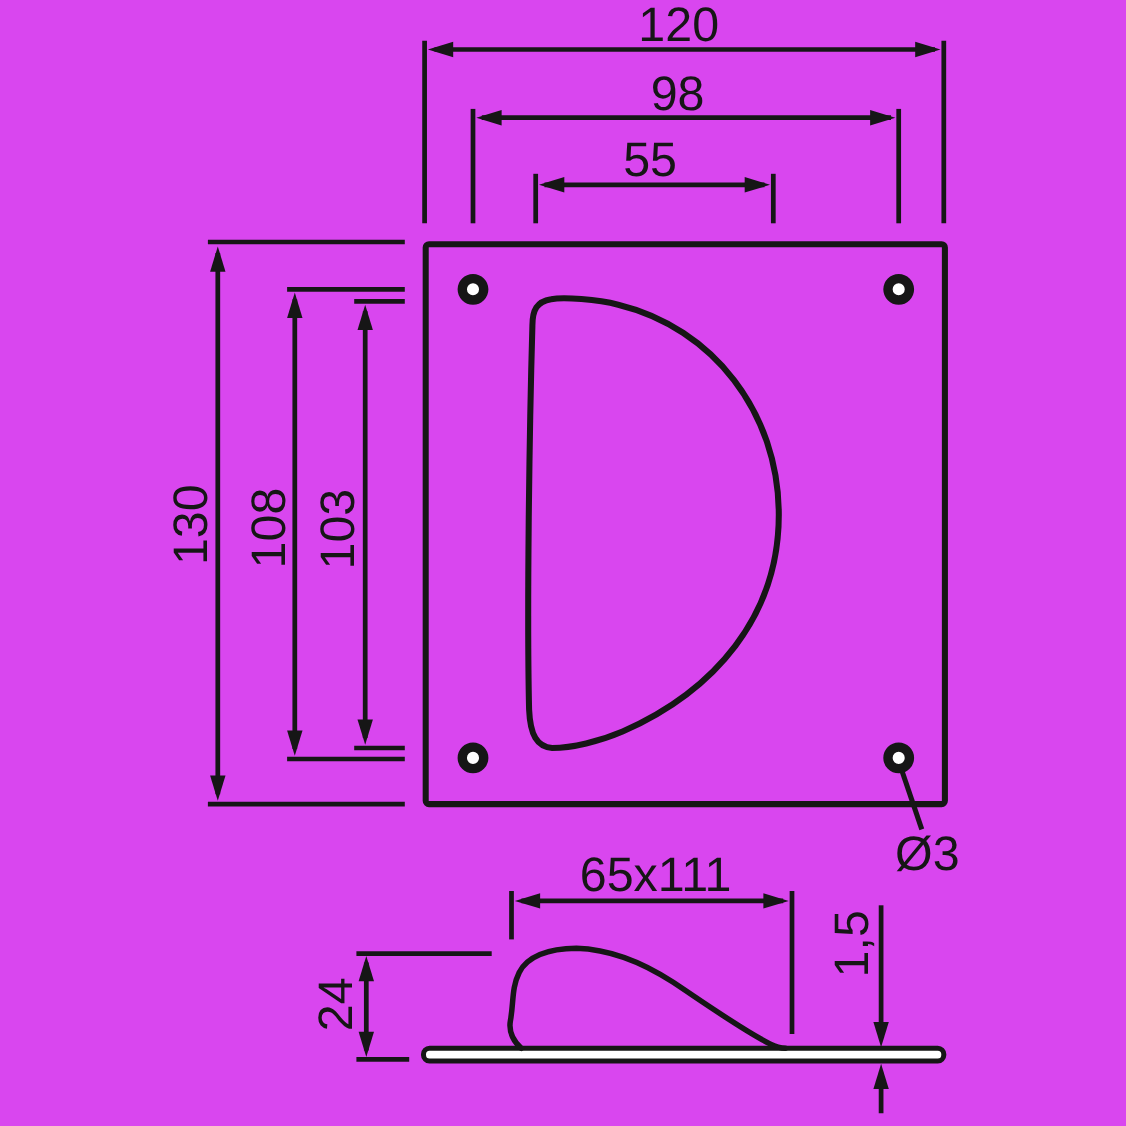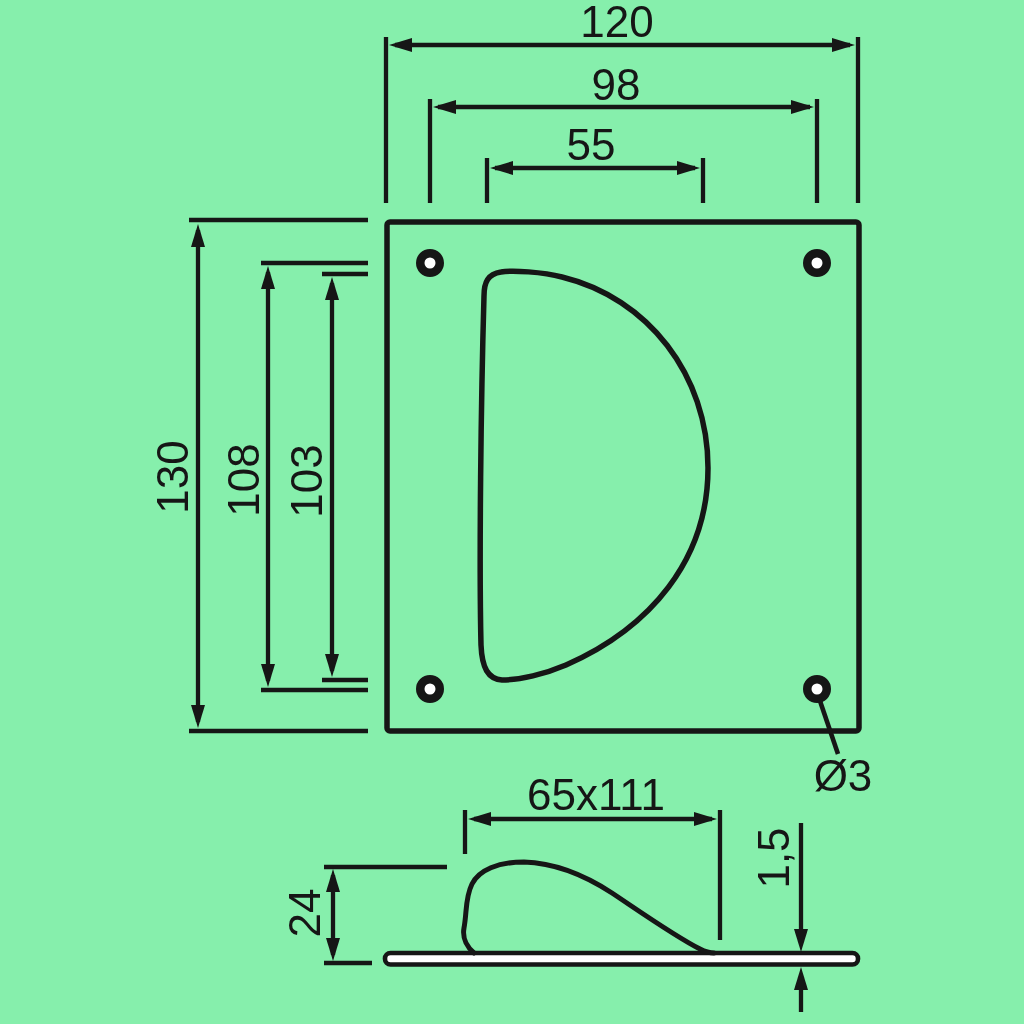--- a/index.html
+++ b/index.html
@@ -4,21 +4,21 @@
 <style>
   html, body {
     margin: 0;
     padding: 0;
     background: #ffffff;
   }
   .sheet {
     position: relative;
     width: 1024px;
     height: 1024px;
-    background: #86efac;
+    background: #d946ef;
     overflow: hidden;
   }
   svg { display: block; }
   .dim-text {
     font-family: "Liberation Sans", "DejaVu Sans", sans-serif;
     font-size: 44px;
     font-weight: 400;
     letter-spacing: 0px;
   }
   .outline  { fill: none; stroke-linecap: round; stroke-linejoin: round; }

